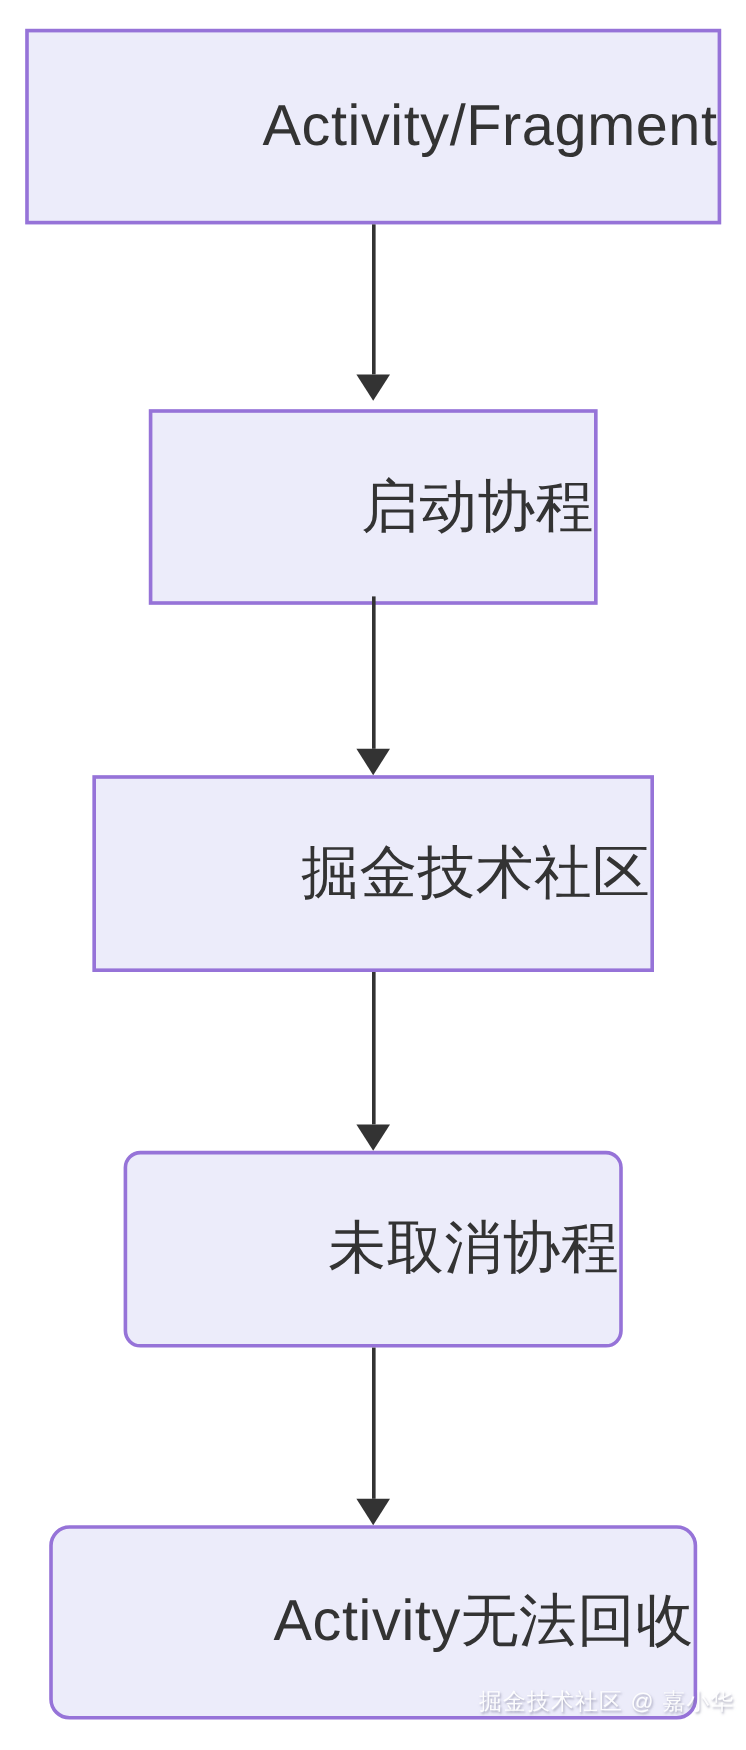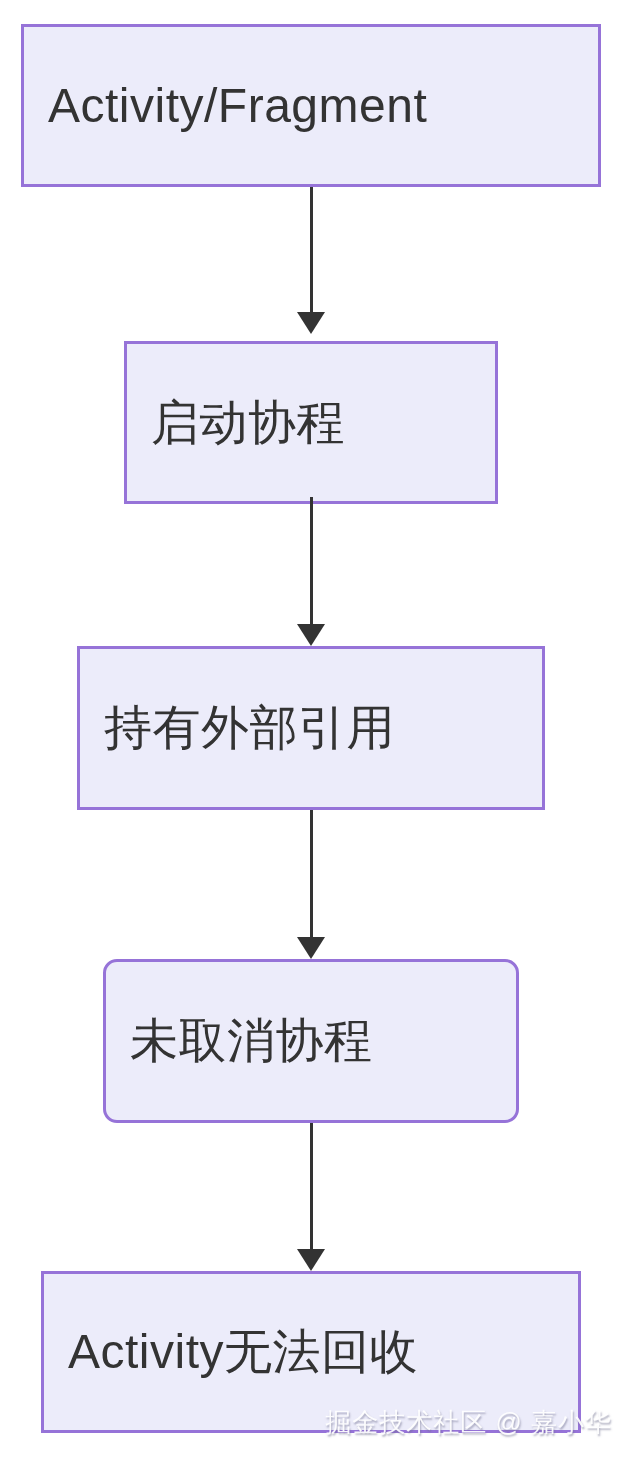--- a/index.html
+++ b/index.html
@@ -17,35 +17,34 @@
   }
   .node {
     position: absolute;
     left: 50%;
     transform: translateX(-50%);
     box-sizing: border-box;
     background: var(--node-fill, #ECECFA);
     border: 3px solid var(--node-border, #9673D8);
     display: flex;
     align-items: center;
-    justify-content: flex-start;
+    justify-content: flex-end;
     white-space: nowrap;
-    padding-left: 24px;
   }
   .node-label {
     color: var(--node-text, #333333);
     font-size: 48px;
     line-height: 1;
     letter-spacing: 0.5px;
   }
   .n1 { top: 24px;   width: 580px; height: 163px; }
   .n2 { top: 341px;  width: 374px; height: 163px; }
   .n3 { top: 646px;  width: 468px; height: 164px; }
   .n4 { top: 959px;  width: 416px; height: 164px; border-radius: 14px; }
-  .n5 { top: 1271px; width: 540px; height: 162px; }
+  .n5 { top: 1271px; width: 540px; height: 162px; border-radius: 17px; }
 
   .edge {
     position: absolute;
     left: 50%;
     transform: translateX(-50%);
     display: flex;
     flex-direction: column;
     align-items: center;
   }
   .edge-line {
@@ -62,21 +61,21 @@
   }
   .e1 { top: 187px;  height: 147px; }
   .e2 { top: 497px;  height: 149px; }
   .e3 { top: 810px;  height: 149px; }
   .e4 { top: 1123px; height: 148px; }
 
   .watermark {
     position: absolute;
     top: 1405px;
     right: 10px;
-    font-size: 26px;
+    font-size: 19px;
     letter-spacing: 1px;
     color: rgba(255, 255, 255, 0.93);
     text-shadow: 1px 2px 2px rgba(110, 110, 140, 0.55);
     white-space: nowrap;
   }
 </style>
 </head>
 <body>
 
 <div class="canvas">
@@ -93,21 +92,21 @@
   <div class="node n2">
     <span class="node-label">启动协程</span>
   </div>
 
   <div class="edge e2">
     <div class="edge-line"></div>
     <div class="edge-head"></div>
   </div>
 
   <div class="node n3">
-    <span class="node-label">持有外部引用</span>
+    <span class="node-label">掘金技术社区</span>
   </div>
 
   <div class="edge e3">
     <div class="edge-line"></div>
     <div class="edge-head"></div>
   </div>
 
   <div class="node n4">
     <span class="node-label">未取消协程</span>
   </div>

